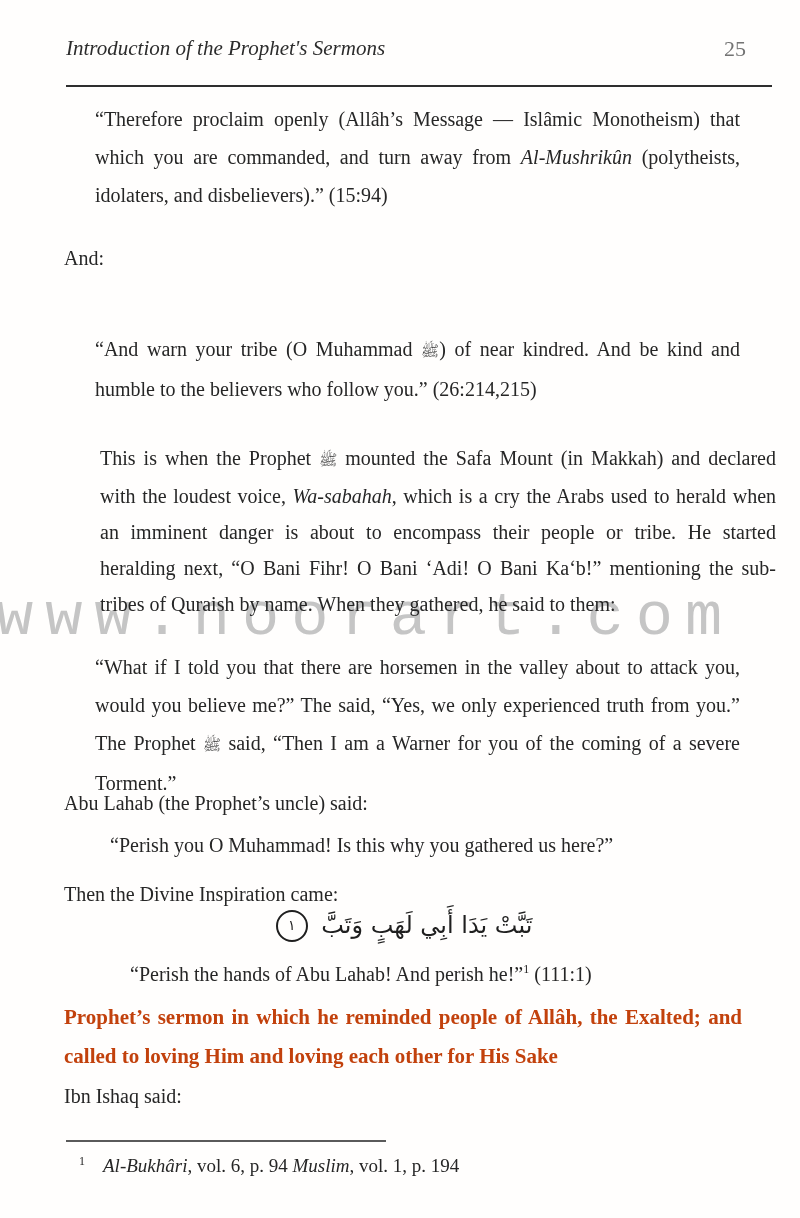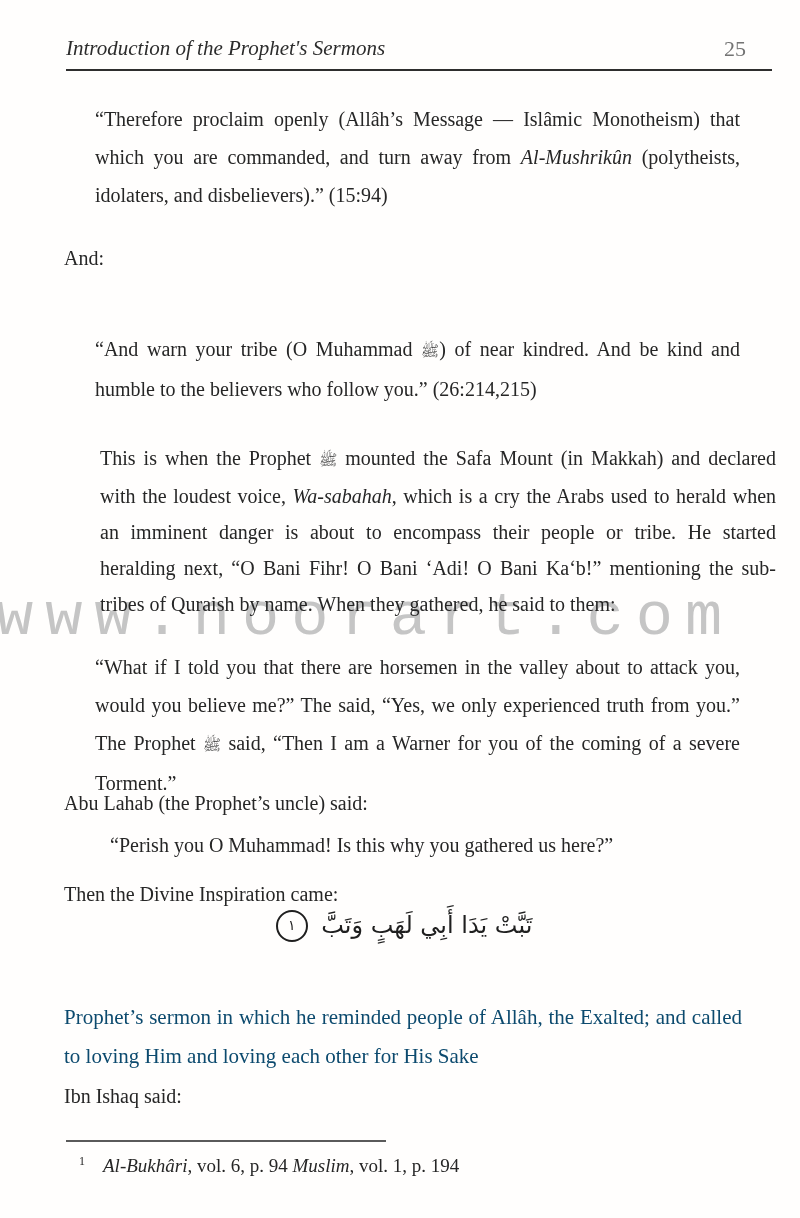--- a/index.html
+++ b/index.html
@@ -24,21 +24,21 @@
     letter-spacing: 12px;
     color: #c5c5c5;
     white-space: nowrap;
     user-select: none;
   }
   
   .blk { position: absolute; z-index: 1; }
   
   .header {
     top: 36px; left: 66px; width: 706px;
-    padding-bottom: 7px;
+    padding-bottom: 23px;
     border-bottom: 2px solid #2e2e2e;
   }
   .header::after { content: ""; display: block; clear: both; }
   .header .title {
     float: left;
     font-style: italic;
     font-size: 21px;
     color: #2c2c2c;
   }
   .header .pagenum {
@@ -80,25 +80,25 @@
     line-height: 26px;
     border: 2px solid #1f1f1f;
     border-radius: 50%;
     font-size: 14px;
     text-align: center;
     vertical-align: middle;
     margin-right: 6px;
   }
   .heading {
     left: 64px; width: 678px;
-    font-weight: normal;
+    font-weight: bold;
     font-size: 21px;
     line-height: 39px;
     text-align: justify;
-    color: #0c4a6e;
+    color: #c2410c;
   }
   sup.fnref {
     font-size: 12px;
     vertical-align: super;
     line-height: 0;
   }
   
   .footnote-rule {
     top: 1140px; left: 66px; width: 320px;
     border-top: 2px solid #5a5a5a;
@@ -145,20 +145,23 @@
 
   <div class="blk quote plain" style="top:826px; left:110px; width:640px;">“Perish you O Muhammad! Is this why you gathered us here?”</div>
 
   <div class="blk body-par plain" style="top:876px;">Then the Divine Inspiration came:</div>
 
   <div class="blk arabic-line" style="top:902px;">
     <span>تَبَّتْ يَدَا أَبِي لَهَبٍ وَتَبَّ</span>
     <span class="ayah-medallion">١</span>
   </div>
 
+  <div class="blk quote plain" style="top:955px; left:130px; width:612px;">
+    <span>“Perish the hands of Abu Lahab! And perish he!”</span><sup class="fnref">1</sup><span> (111:1)</span>
+  </div>
 
   <div class="blk heading" style="top:998px;">Prophet’s sermon in which he reminded people of Allâh, the Exalted; and called to loving Him and loving each other for His Sake</div>
 
   <div class="blk body-par plain" style="top:1078px;">Ibn Ishaq said:</div>
 
   <div class="blk footnote-rule"></div>
 
   <div class="blk footnote">
     <sup class="fnref">1</sup><span class="fn-text"><span class="italic">Al-Bukhâri</span><span>, vol. 6, p. 94 </span><span class="italic">Muslim</span><span>, vol. 1, p. 194</span></span>
   </div>

